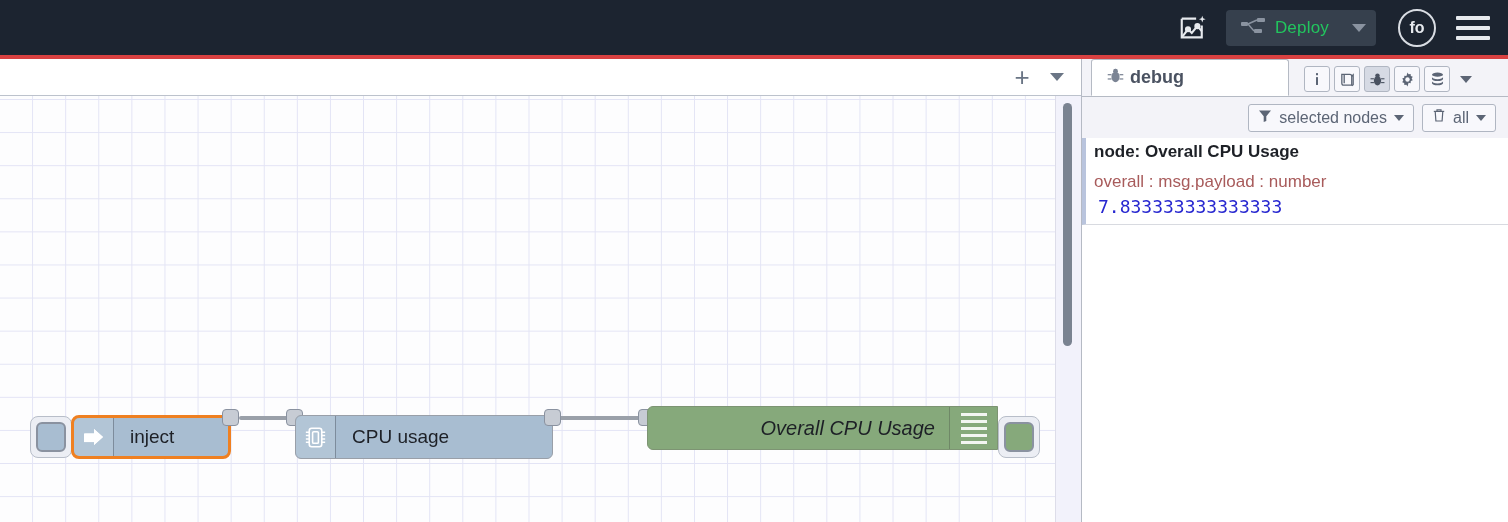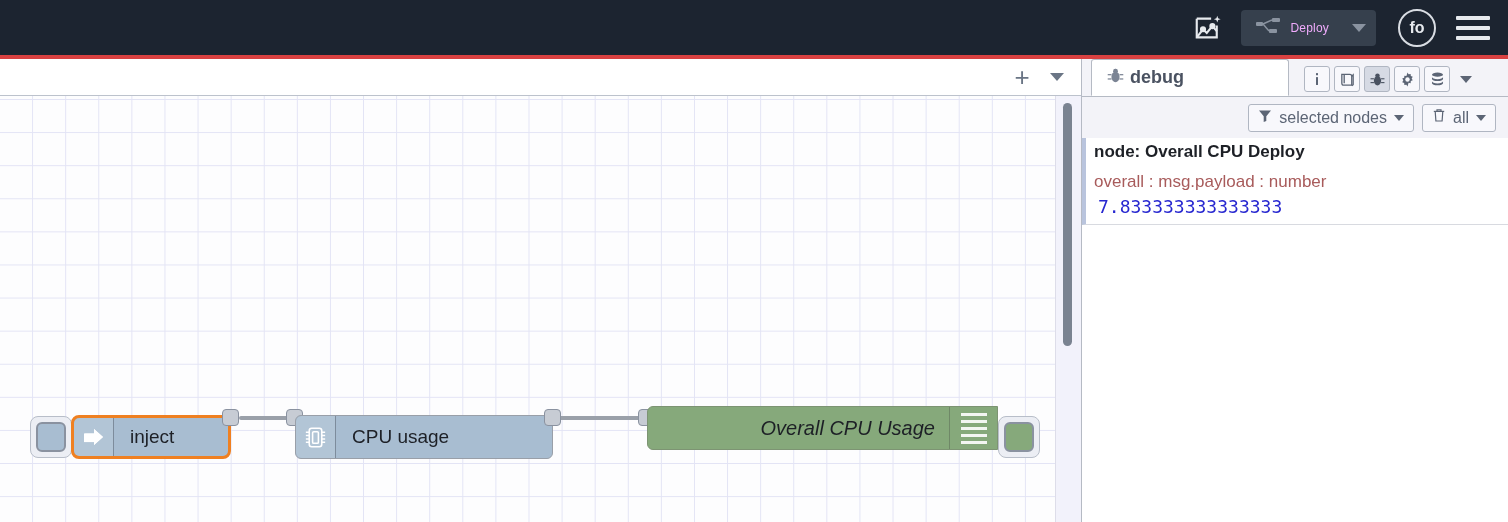--- a/index.html
+++ b/index.html
@@ -31,21 +31,21 @@
     border-radius: 4px;
     display: flex; align-items: center;
     margin-left: 10px; margin-right: 22px;
     cursor: default;
   }
   #deploy-main {
     display: flex; align-items: center; gap: 9px;
     padding: 0 13px 0 14px; height: 36px;
   }
   #deploy-label {
-    font-size: 12px; color: #f0abfc; letter-spacing: .2px;
+    font-size: 17px; color: #22c55e; letter-spacing: .2px;
   }
   #deploy-caret {
     width: 34px; height: 36px;
     display: flex; align-items: center; justify-content: center;
   }
   .caret-dn {
     width: 0; height: 0;
     border-left: 7px solid transparent;
     border-right: 7px solid transparent;
     border-top: 8px solid #8a93a0;
@@ -542,20 +542,20 @@
       </span>
       <span>all</span>
       <span class="caret-dn-sm" style="border-top-width:6px;border-left-width:5px;border-right-width:5px;"></span>
     </div>
 
   </div>
 
   <div id="debug-messages">
     <div class="debug-msg">
       <div class="dbg-line1">
-        <span class="dbg-topic">node: Overall CPU Deploy</span>
+        <span class="dbg-topic">node: Overall CPU Usage</span>
       </div>
       <div class="dbg-line2">overall : msg.payload : number</div>
       <div class="dbg-value">7.833333333333333</div>
     </div>
   </div>
 
 </div>
 
 </body></html>

